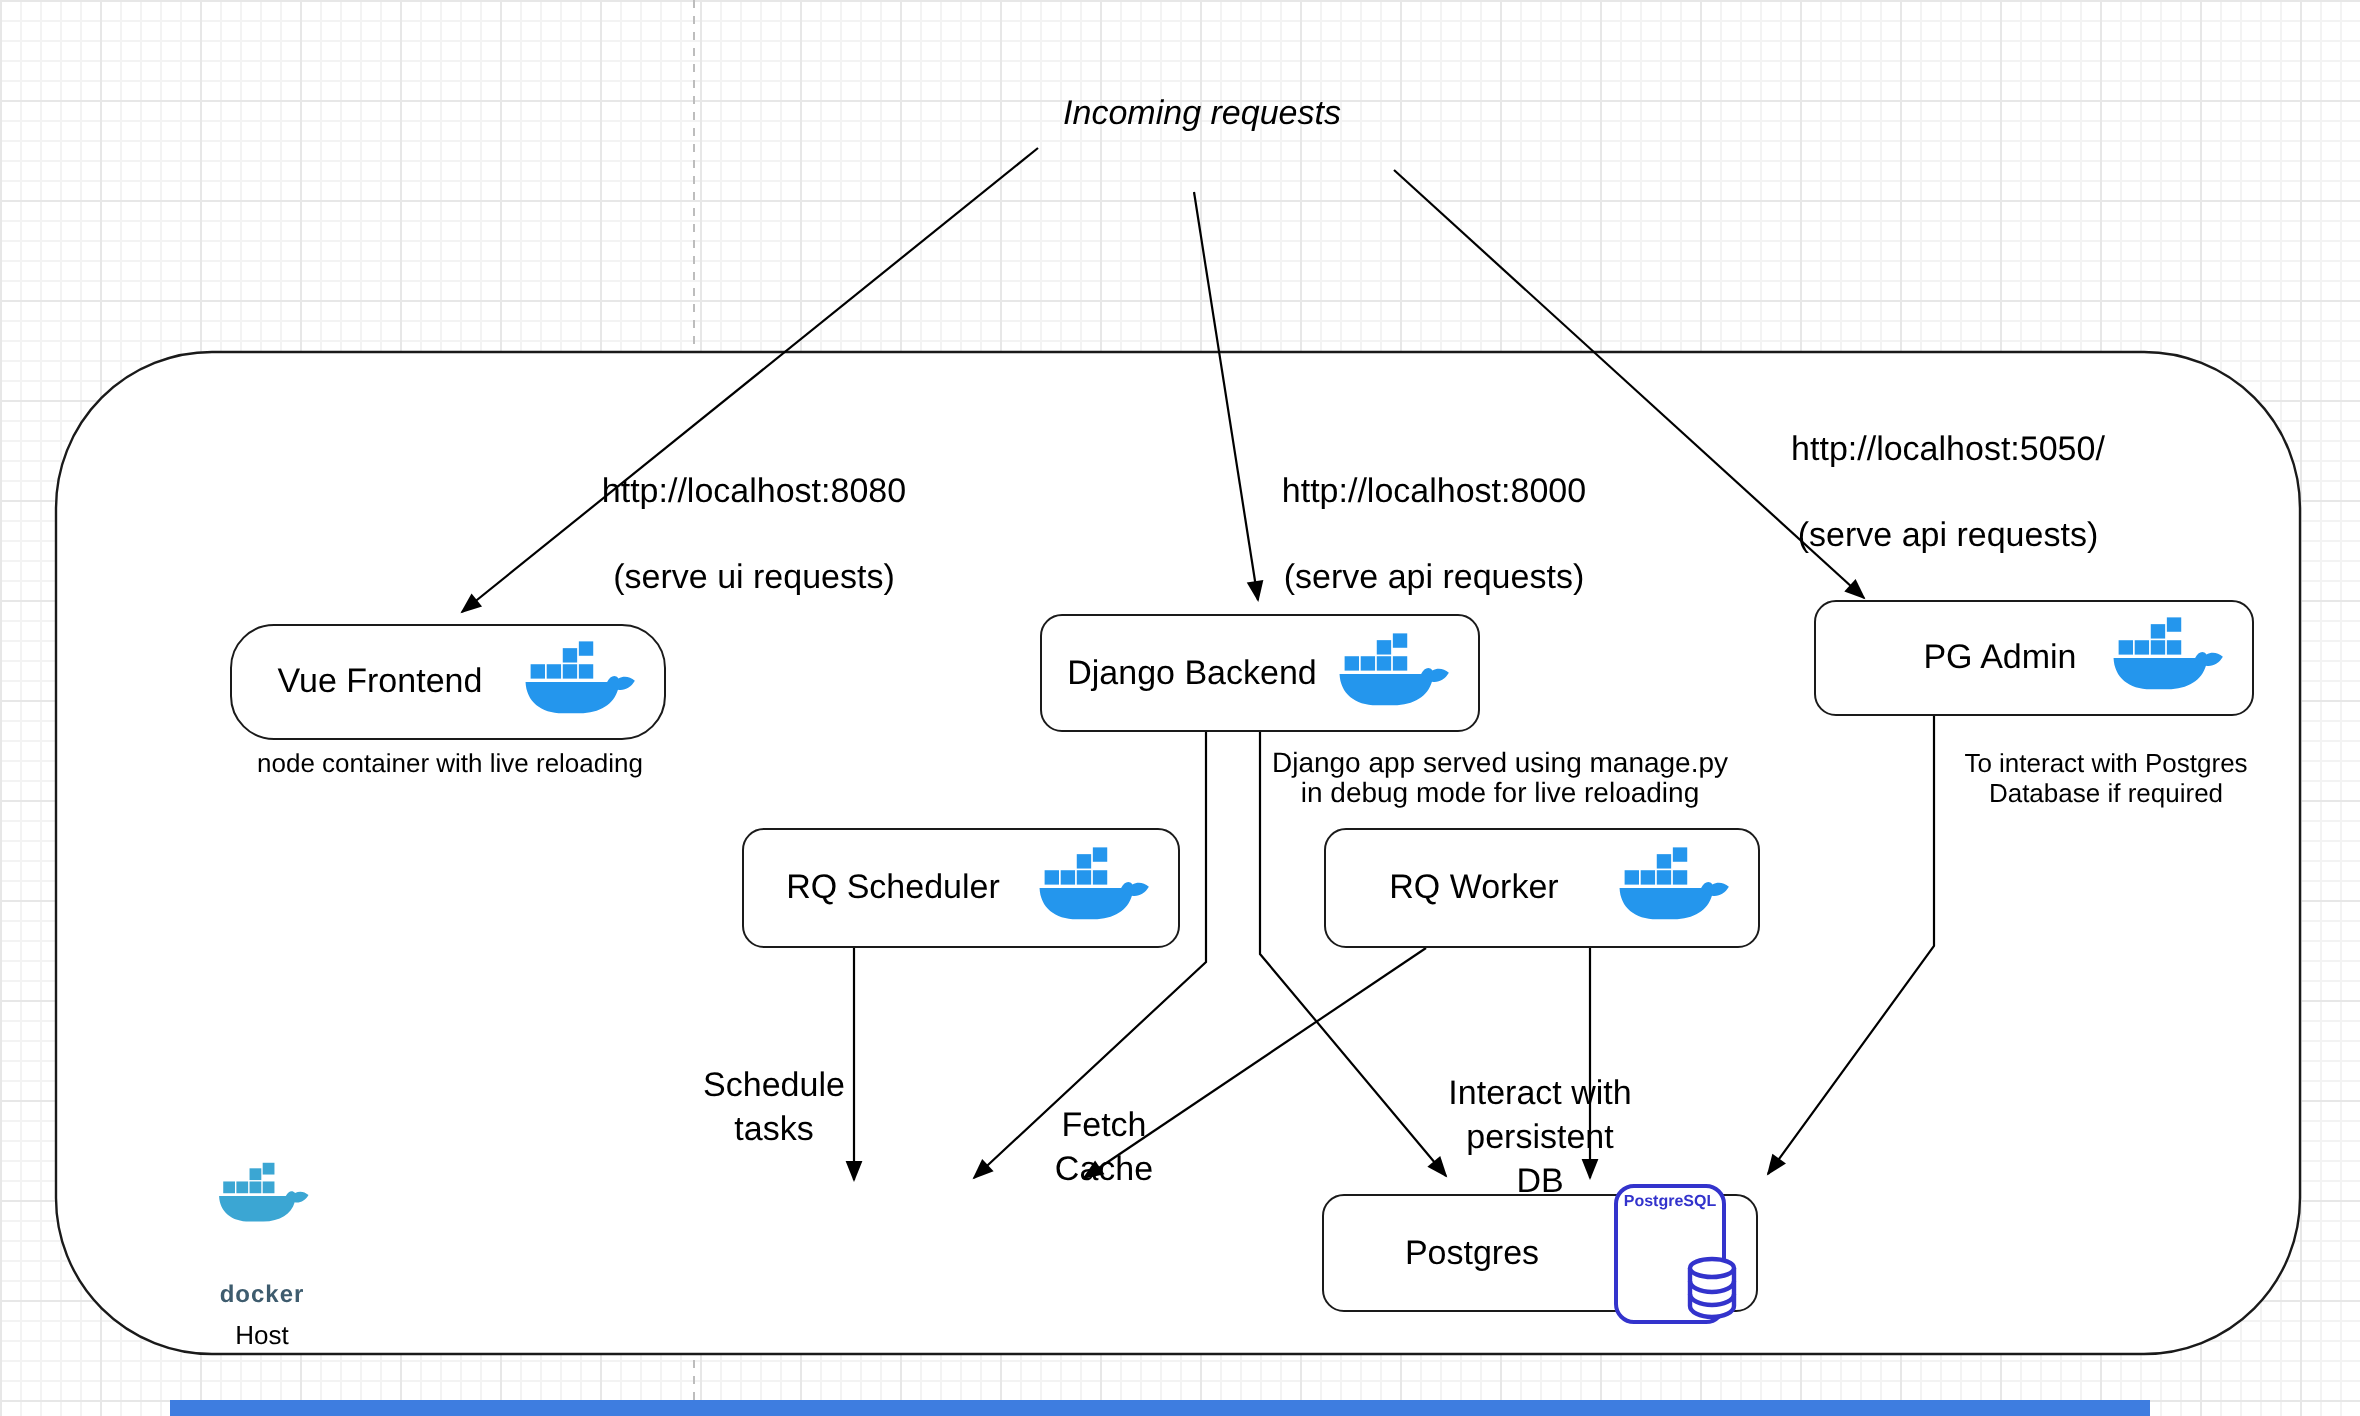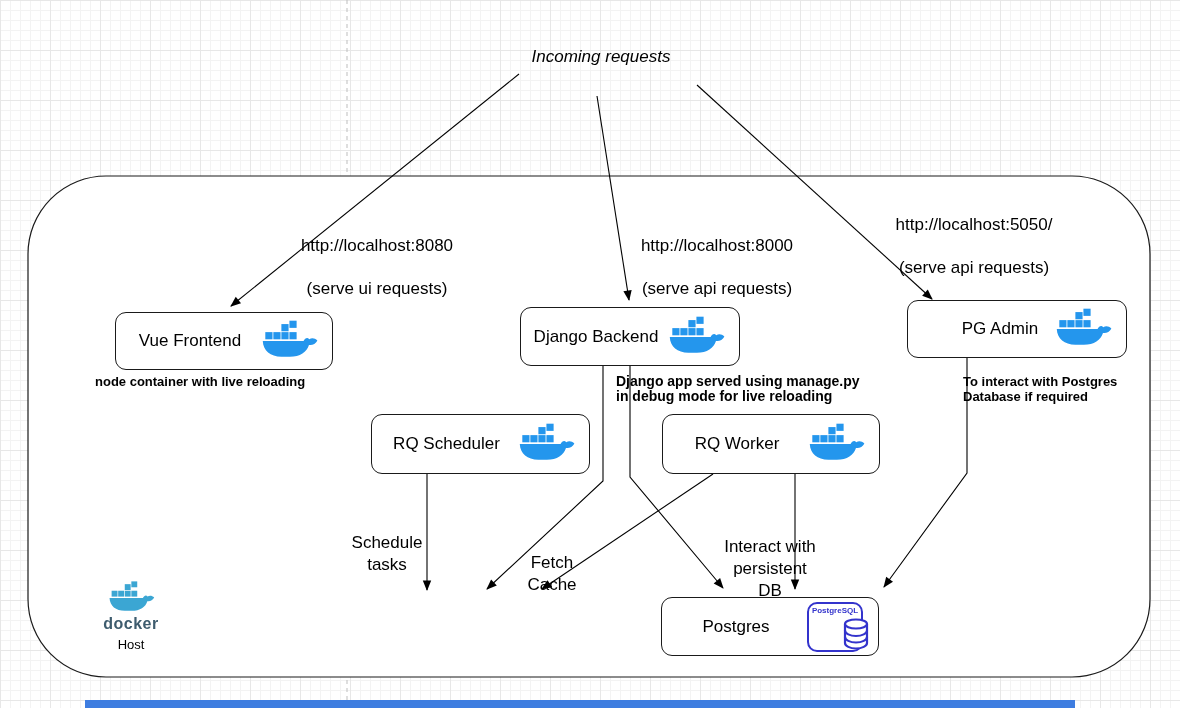--- a/index.html
+++ b/index.html
@@ -15,39 +15,39 @@
     background-color:#fff;
     background-image:
       linear-gradient(var(--grid-major) 1px, transparent 1px),
       linear-gradient(90deg, var(--grid-major) 1px, transparent 1px),
       linear-gradient(var(--grid-minor) 1px, transparent 1px),
       linear-gradient(90deg, var(--grid-minor) 1px, transparent 1px);
     background-size:50px 50px,50px 50px,10px 10px,10px 10px;
   }
   svg.wires{position:absolute; left:0; top:0; width:1180px; height:708px; pointer-events:none;}
   .txt{position:absolute; text-align:center; white-space:pre-line; line-height:21.5px; font-size:17px;}
-  .caption{position:absolute; white-space:pre-line; font-size:13px; line-height:15px;font-weight:bold;}
+  .caption{position:absolute; text-align:center; white-space:pre-line; font-size:13px; line-height:15px;}
   .elabel{position:absolute; text-align:center; white-space:pre-line; font-size:17px; line-height:22px;margin-top:20px;}
   .node{
     position:absolute; background:#fff; border:1px solid #1a1a1a; border-radius:11px;
     display:flex; align-items:center; box-sizing:border-box; padding:0 12px 0 6px;
   }
   .node .nlabel{flex:1; text-align:center; font-size:17px;}
   .node .icon-slot{width:62px; display:flex; justify-content:center; align-items:center;}
   .docker-icon{width:58px; height:44px; color:var(--docker-blue);}
   .redis-icon{width:58px; height:50px;}
   .pg-badge{
-    position:relative; width:56px; height:50px; border:2.5px solid var(--postgres-blue);
+    position:relative; width:56px; height:70px; border:2.5px solid var(--postgres-blue);
     border-radius:10px; background:#fff; box-sizing:border-box;
   }
   .pg-badge-text{display:block; text-align:center; margin-top:2px; font-size:8px; font-weight:bold; color:var(--postgres-blue);}
   .pg-cyl{position:absolute; right:-9px; bottom:-2px; width:28px; height:36px;}
   .host-logo{position:absolute; left:86px; top:580px; width:90px; text-align:center;}
   .host-whale{width:52px; height:36px; color:var(--host-whale); display:block; margin:0 auto;}
-  .host-word{font-size:16px; font-weight:bold; letter-spacing:.5px; color:var(--host-text); line-height:16px;}
+  .host-word{font-size:12px; font-weight:bold; letter-spacing:.5px; color:var(--host-text); line-height:16px;margin-top:23px;}
   .host-label{font-size:13px; margin-top:5px;}
   .bottom-bar{position:absolute; left:85px; top:700px; width:990px; height:8px; background:var(--bottom-bar);}
 </style>
 </head>
 <body>
 
 <div class="stage">
 
   <svg class="wires">
     <defs>
@@ -90,21 +90,21 @@
   </div>
   <div class="txt" style="left:597px; top:213px; width:240px;">
     <span>http://localhost:8000</span><br>
     <span>(serve api requests)</span>
   </div>
   <div class="txt" style="left:854px; top:192px; width:240px;text-align:center;">
     <span>http://localhost:5050/</span><br>
     <span>(serve api requests)</span>
   </div>
 
-  <div class="node" style="left:115px; top:312px; width:218px; height:58px;">
+  <div class="node" style="left:115px; top:312px; width:218px; height:58px;border-radius:22px;">
     <span class="nlabel">Vue Frontend</span>
     <span class="icon-slot">
       <svg class="docker-icon" viewBox="0 0 68 52">
           <use href="#moby"></use>
         </svg>
     </span>
   </div>
 
   <div class="node" style="left:520px; top:307px; width:220px; height:59px;">
     <span class="nlabel">Django Backend</span>

